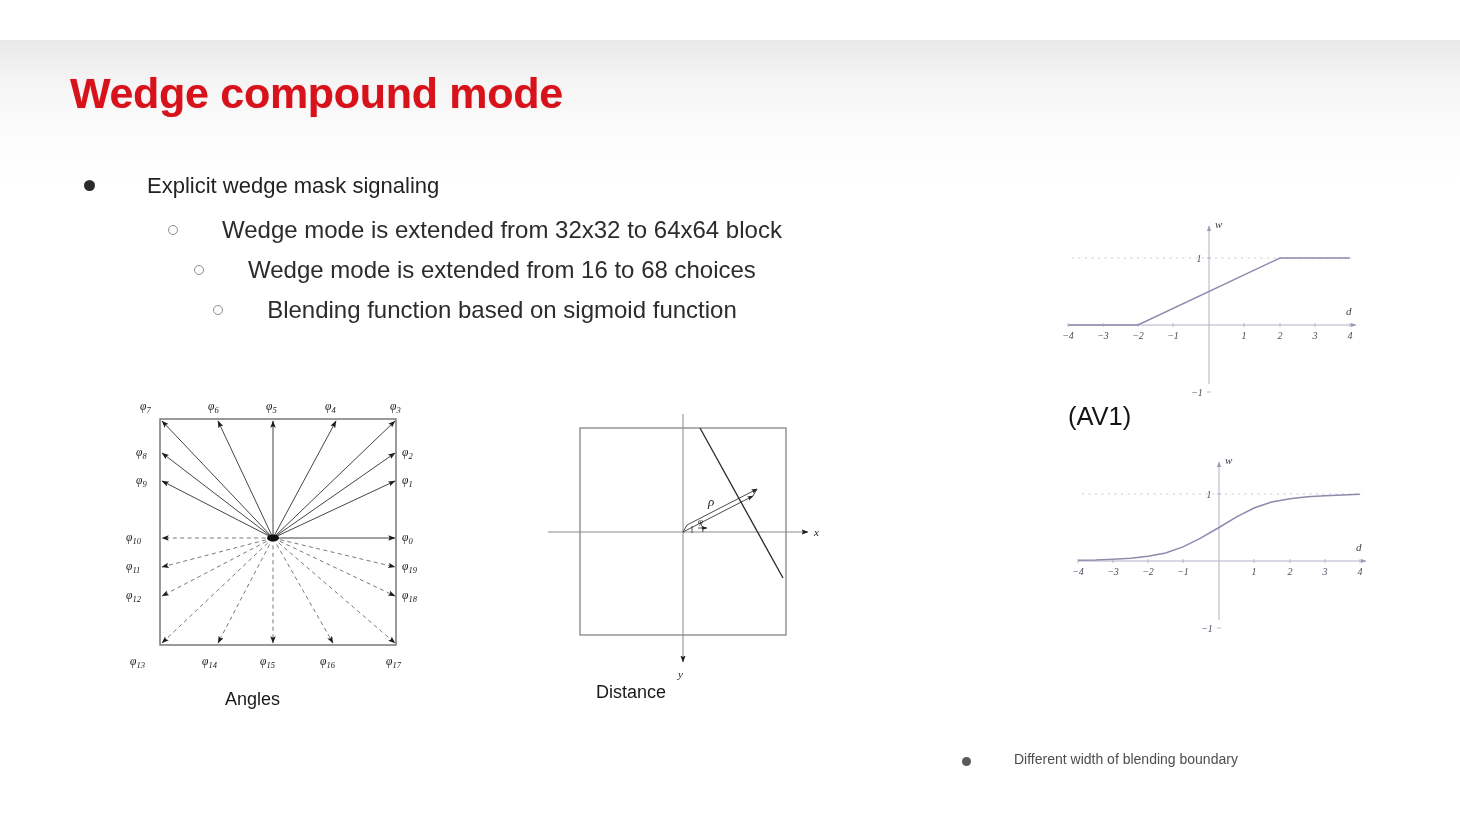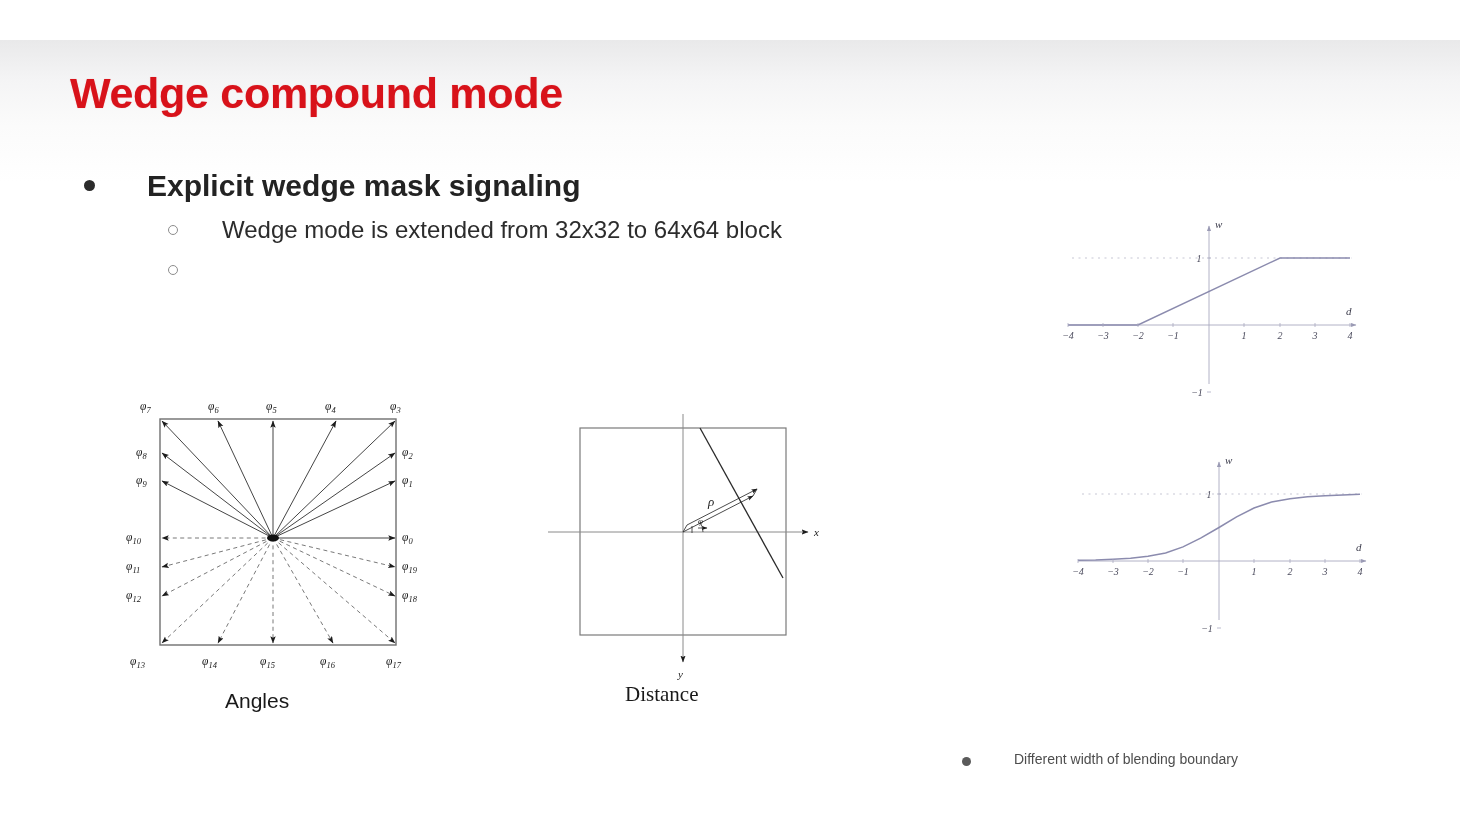--- a/index.html
+++ b/index.html
@@ -30,41 +30,41 @@
   }
 
   
   #bullets { position: absolute; left: 84px; top: 126px; }
   .b1 { position: relative; display: flex; align-items: flex-start; }
   .b1 .dot {
     width: 11px; height: 11px; border-radius: 50%;
     background: #2b2b2b; margin-top: 14px; flex: 0 0 auto;
   }
   .b1 .txt {
-    margin-left: 52px; font-size: 30px; color: #232323;
-    line-height: 40px; white-space: nowrap; font-weight: bold;
+    margin-left: 52px; font-size: 22px; color: #232323;
+    line-height: 40px; white-space: nowrap;
   }
   .sub { margin-left: 84px; margin-top: 7px; }
-  .b2 { display: flex; align-items: flex-start; margin-bottom: 7px; }
+  .b2 { display: flex; align-items: flex-start; margin-bottom: 7px; justify-content: center; }
   .b2 .ring {
     width: 10px; height: 10px; border-radius: 50%;
     border: 1.6px solid #8d8d8d; background: transparent;
     margin-top: 12px; flex: 0 0 auto;
   }
   .b2 .txt {
     margin-left: 44px; font-size: 24px; color: #2c2c2c;
     line-height: 33px; white-space: nowrap;
   }
 
   
   .fig-caption {
-    position: absolute; font-size: 21px; color: #191919; white-space: nowrap;
+    position: absolute; font-size: 18px; color: #191919; white-space: nowrap;
   }
   #caption-angles { left: 225px; top: 649px; }
-  #caption-distance { left: 625px; top: 642px; font-family: Liberation Serif, serif; }
+  #caption-distance { left: 596px; top: 642px; }
 
   
   .right-caption {
     position: absolute; font-size: 25.5px; color: #141414;
     line-height: 29px; white-space: nowrap;
   }
   #caption-linear { left: 1068px; top: 362px; }
   #caption-sigmoid { left: 1064px; top: 589px; }
 
   
@@ -103,20 +103,25 @@
       <span class="dot"></span>
       <span class="txt">Explicit wedge mask signaling</span>
     </div>
     <div class="sub">
       <div class="b2">
         <span class="ring"></span>
         <span class="txt">Wedge mode is extended from 32x32 to 64x64 block</span>
       </div>
       <div class="b2">
         <span class="ring"></span>
+        <span class="txt">Wedge mode is extended from 16 to 68 choices</span>
+      </div>
+      <div class="b2">
+        <span class="ring"></span>
+        <span class="txt">Blending function based on sigmoid function</span>
       </div>
     </div>
   </div>
 
   <div class="fig" id="fig-angles">
     <svg width="320" height="290" viewBox="0 0 320 290">
       <defs>
         <marker id="ah" markerWidth="9" markerHeight="9" refX="7.5" refY="3" orient="auto">
           <path d="M0,0 L8,3 L0,6 L1.6,3 z" fill="#1c1c1c"></path>
         </marker>
@@ -259,20 +264,21 @@
         <text x="149" y="50">1</text>
         <text x="147" y="184">−1</text>
       </g>
       <g class="ph" font-size="11" fill="#3c3c4c">
         <text x="165" y="16">w</text>
         <text x="296" y="103">d</text>
       </g>
     </svg>
   </div>
   <div class="right-caption" id="caption-linear">
+    <div>(AV1)</div>
   </div>
 
   <div class="fig" id="fig-sigmoid">
     <svg width="360" height="200" viewBox="0 0 360 200">
       <defs>
         <marker id="ax2" markerWidth="7" markerHeight="7" refX="5.5" refY="2.3" orient="auto">
           <path d="M0,0 L6,2.3 L0,4.6 z" fill="#9a9ab4"></path>
         </marker>
       </defs>
       <line x1="18" y1="113" x2="306" y2="113" stroke="#a9a9c0" stroke-width="0.9" marker-end="url(#ax2)"></line>

